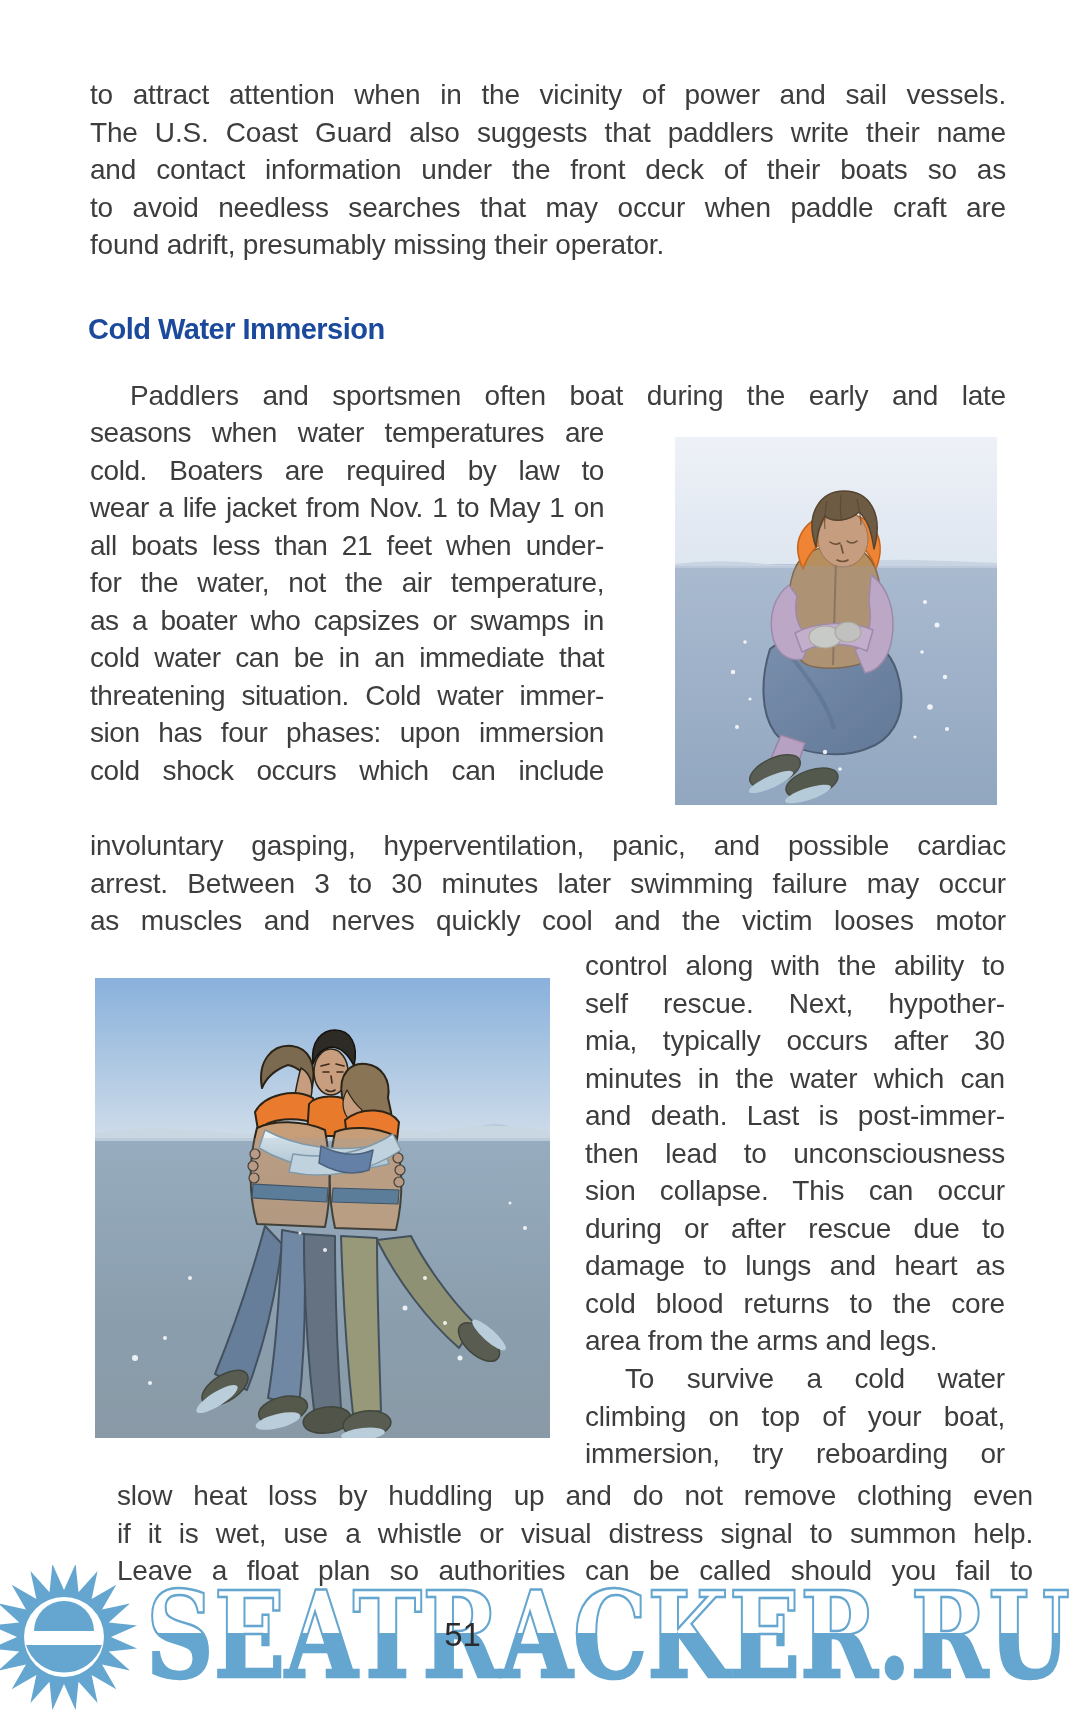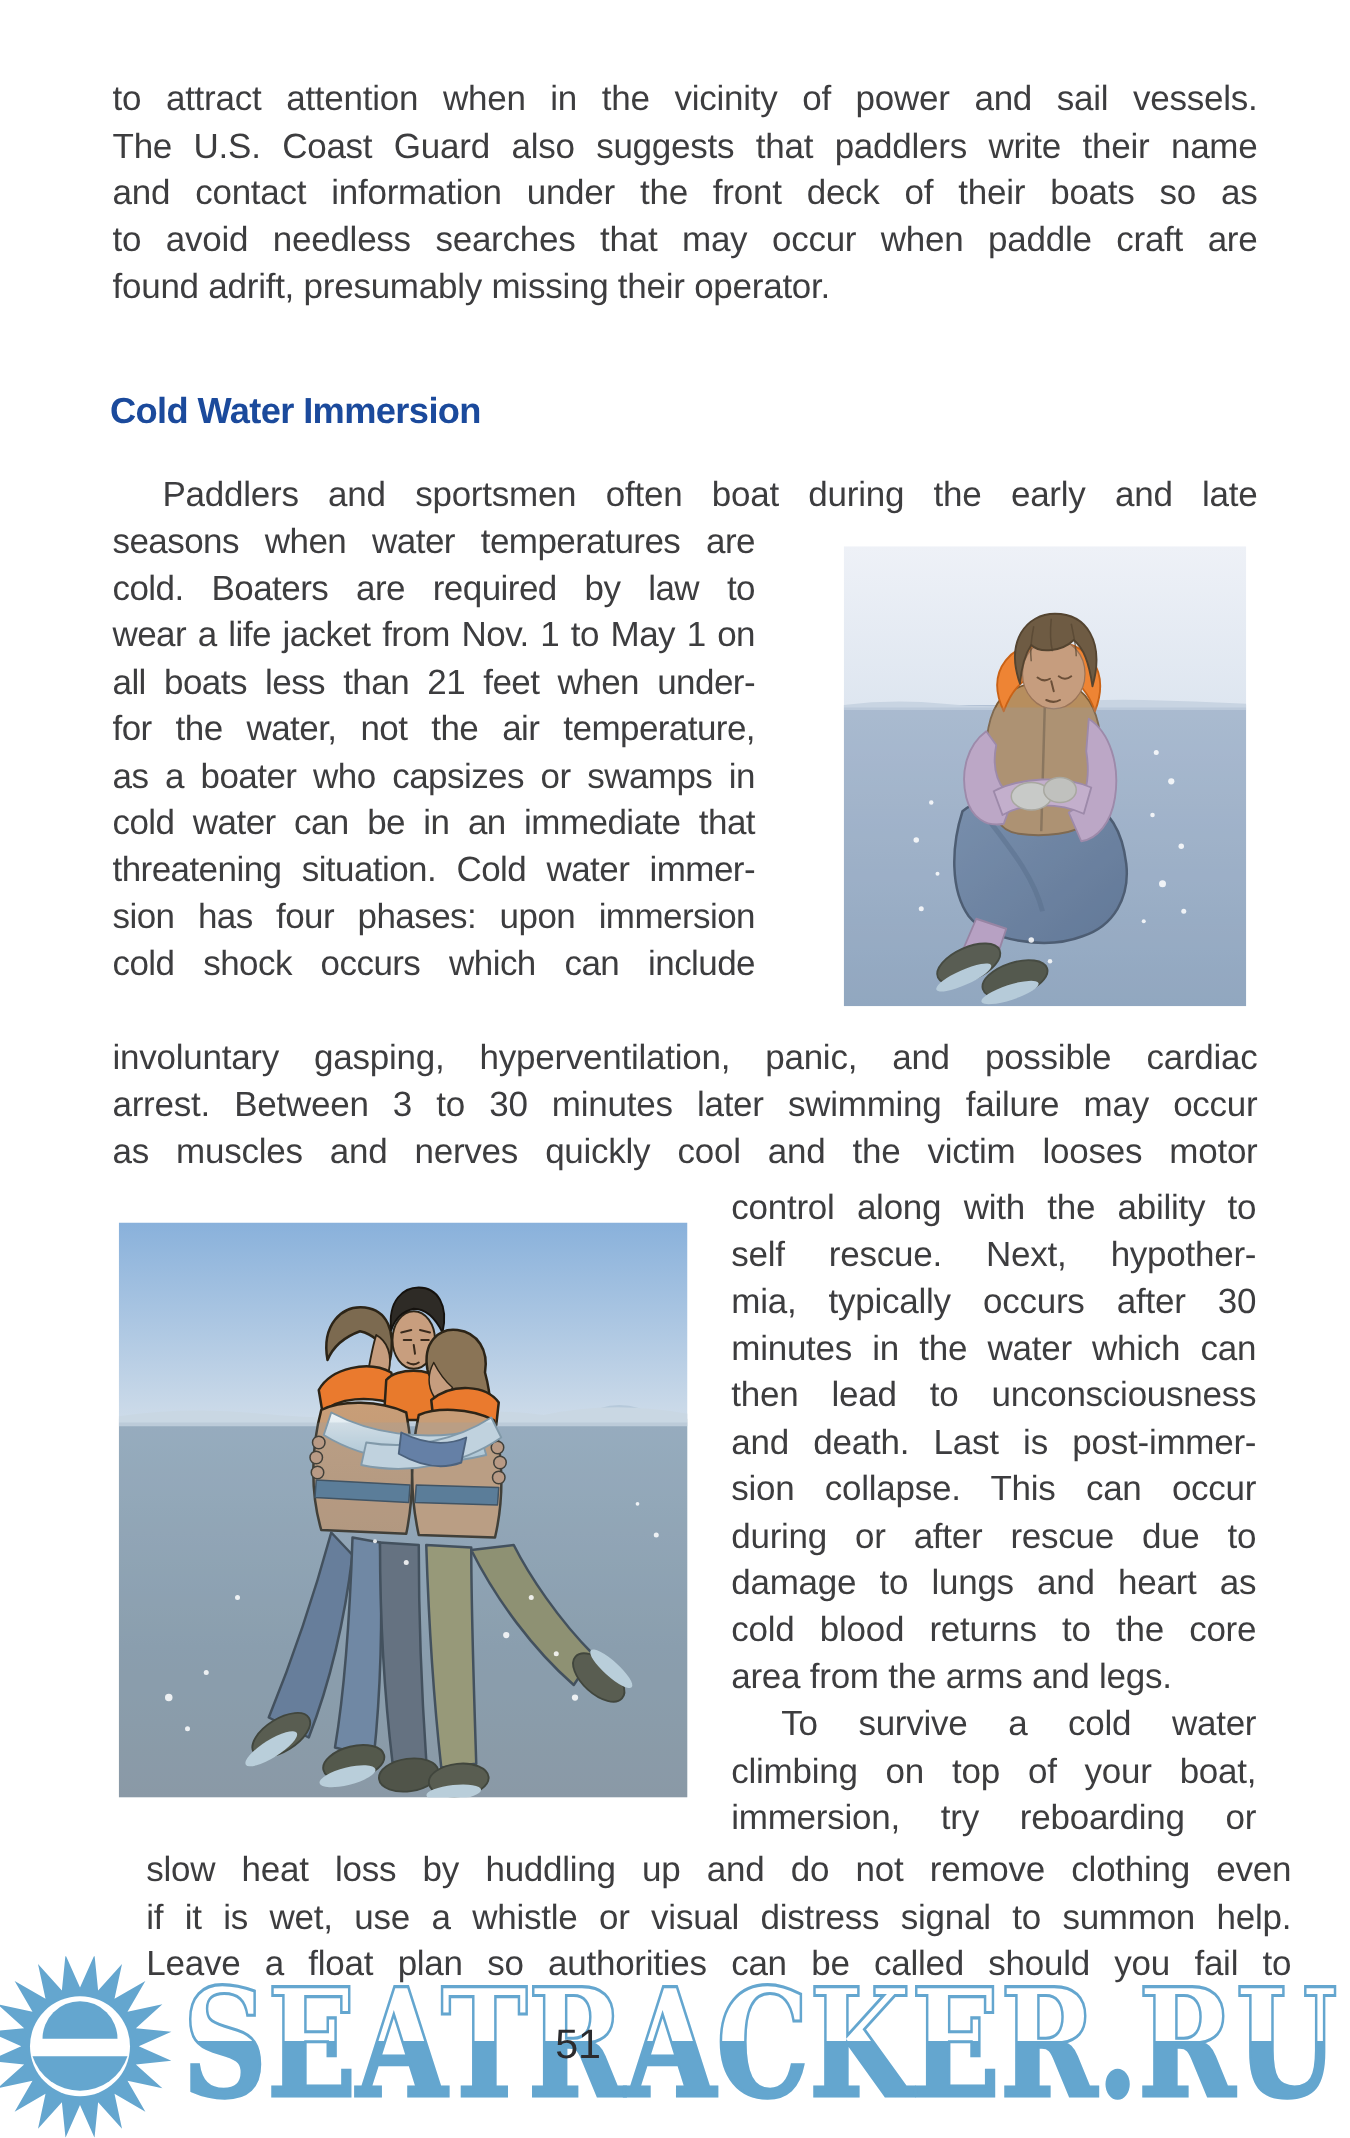--- a/index.html
+++ b/index.html
@@ -12,21 +12,21 @@
   }
   .abs{position:absolute;}
   .txt{z-index:3;}
   .tline{
     font-size:28px;line-height:37.5px;letter-spacing:-0.2px;
     text-align:justify;text-align-last:justify;white-space:normal;
   }
   .tline.last{text-align-last:left;}
   .tline.indent{text-indent:40px;}
   .col-left .tline{letter-spacing:-0.45px;}
-  #para1{left:90px;top:60px;width:916px;}
+  #para1{left:90px;top:76px;width:916px;}
   #heading{
     left:88px;top:294px;width:700px;
     font-size:29px;font-weight:bold;color:#1b4a9c;letter-spacing:-0.5px;
   }
   #para2-first{
     left:90px;top:377px;width:916px;
     font-size:28px;line-height:37.5px;letter-spacing:-0.2px;
     text-align:justify;text-align-last:justify;text-indent:40px;
   }
   #para2-left{left:90px;top:414px;width:514px;}
@@ -75,22 +75,22 @@
     <div class="tline">involuntary gasping, hyperventilation, panic, and possible cardiac</div>
     <div class="tline">arrest.  Between 3 to 30 minutes later swimming failure may occur</div>
     <div class="tline">as muscles and nerves quickly cool and the victim looses motor</div>
   </div>
 
 <div class="abs txt" id="para2-right">
     <div class="tline">control along with the ability to</div>
     <div class="tline">self rescue.  Next, hypother-</div>
     <div class="tline">mia, typically occurs after 30</div>
     <div class="tline">minutes in the water which can</div>
+    <div class="tline">and death. Last is post-immer-</div>
     <div class="tline">then lead to unconsciousness</div>
-    <div class="tline">and death. Last is post-immer-</div>
     <div class="tline">sion collapse.  This can occur</div>
     <div class="tline">during or after rescue due to</div>
     <div class="tline">damage to lungs and heart as</div>
     <div class="tline">cold blood returns to the core</div>
     <div class="tline last">area from the arms and legs.</div>
   </div>
 
 <div class="abs txt" id="para3-right">
     <div class="tline indent">To survive a cold water</div>
     <div class="tline">climbing on top of your boat,</div>

